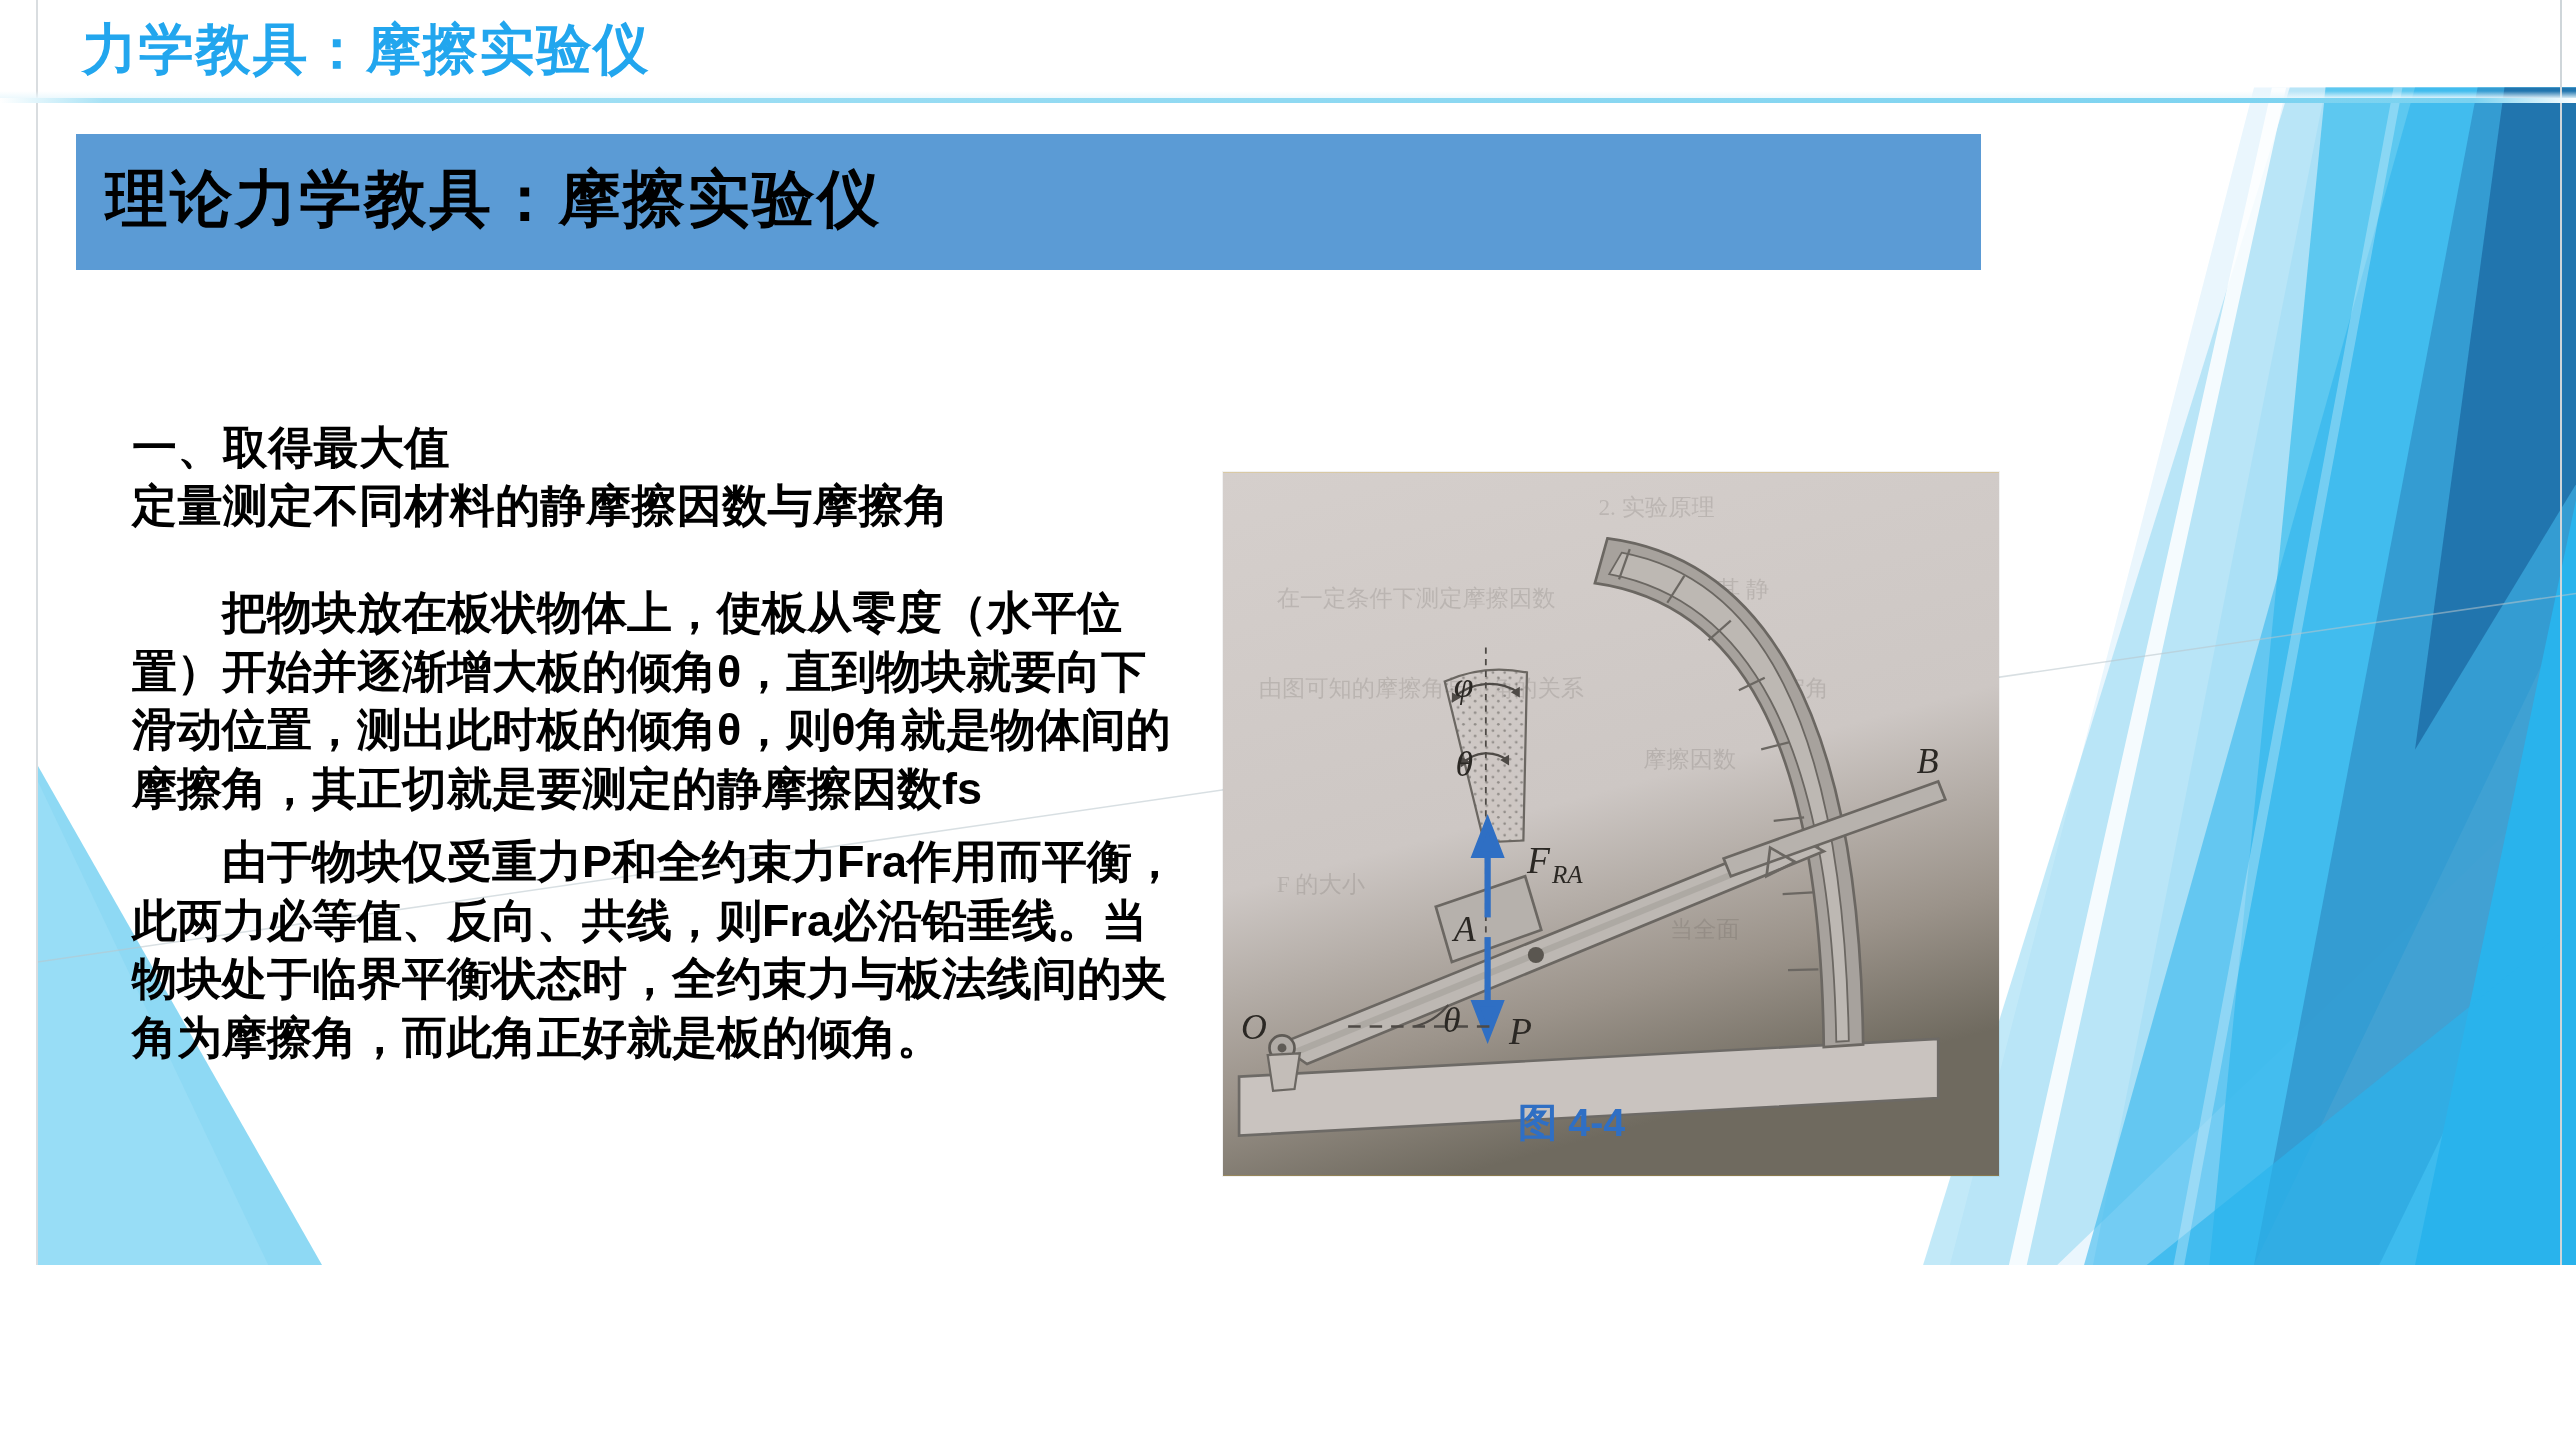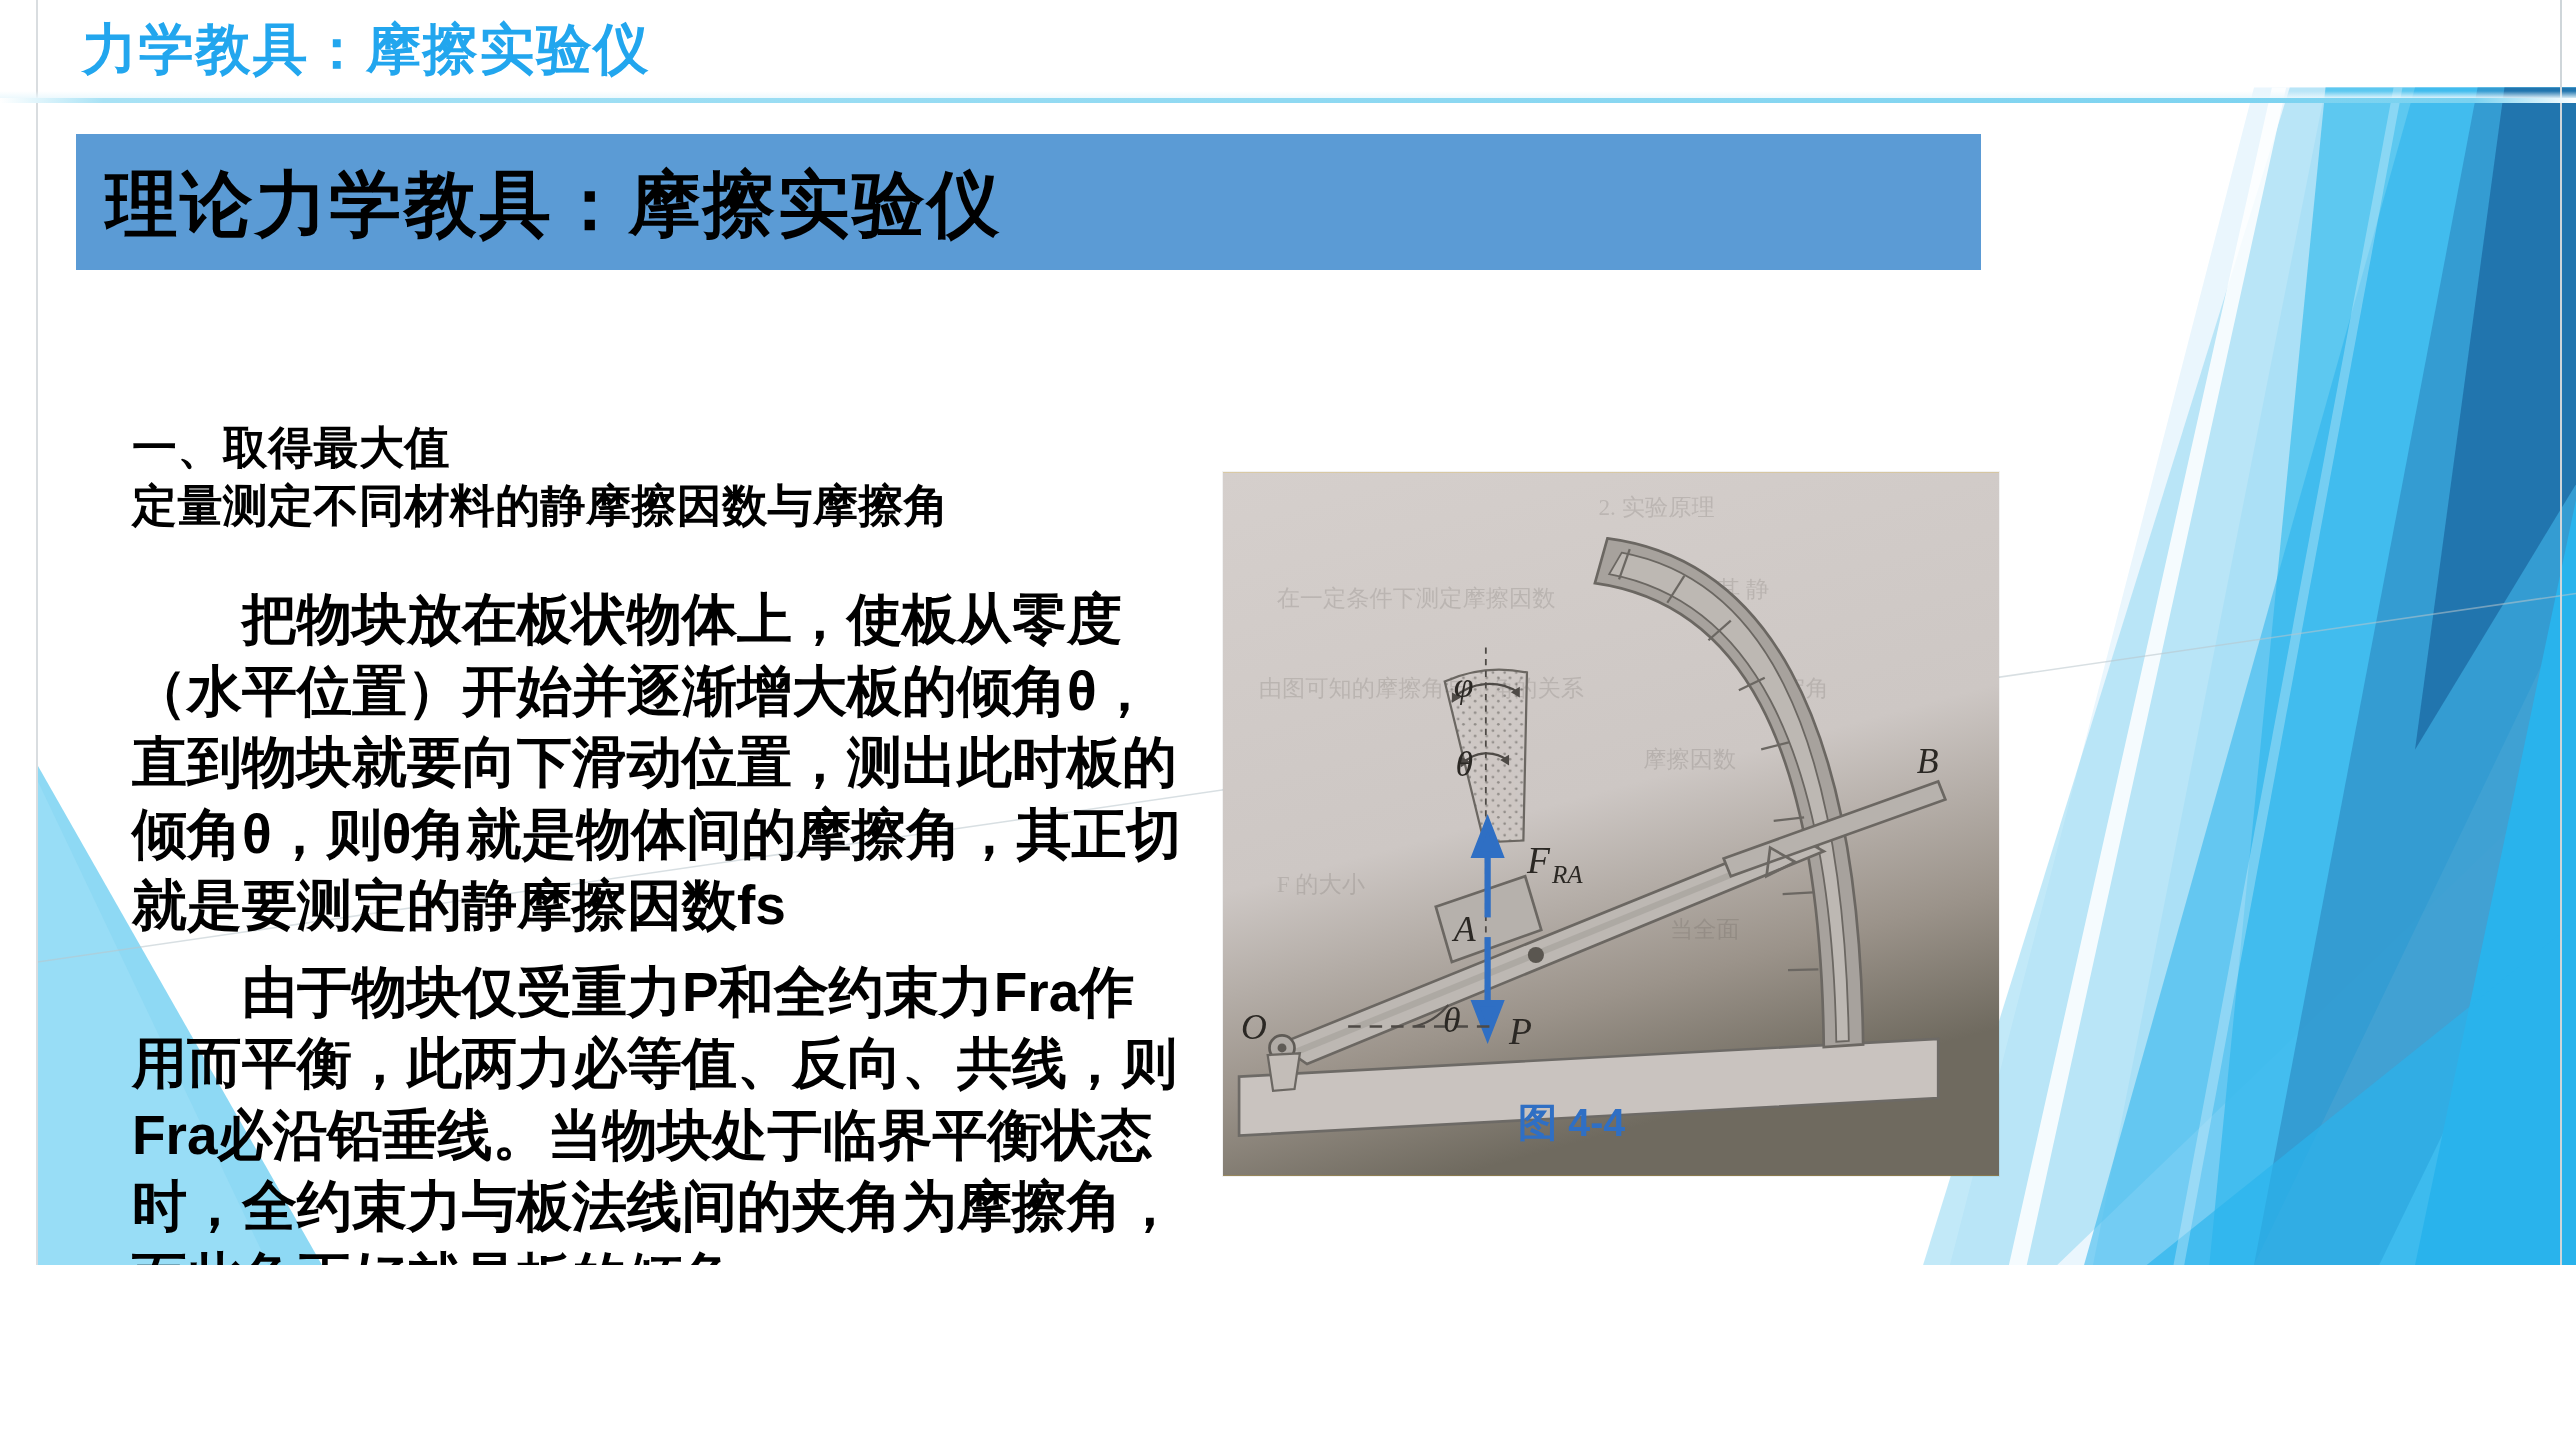--- a/index.html
+++ b/index.html
@@ -114,21 +114,21 @@
     top: 134px;
     width: 1905px;
     height: 136px;
     background: #5b9bd5;
     z-index: 6;
   }
   .title-bar-text {
     position: absolute;
     left: 29.5px;
     top: 23px;
-    font-size: 72px;
+    font-size: 62px;
     font-weight: 700;
     color: #000000;
     letter-spacing: 2.7px;
     white-space: nowrap;
   }
 
   
   .content {
     position: absolute;
     left: 132px;
@@ -138,21 +138,21 @@
   }
   .lead {
     font-size: 45px;
     font-weight: 700;
     color: #000000;
     line-height: 1.28;
     letter-spacing: 0.4px;
     margin: 0 0 50px 0;
   }
   .para {
-    font-size: 55px;
+    font-size: 45px;
     font-weight: 700;
     color: #000000;
     line-height: 1.30;
     letter-spacing: 0px;
     margin: 0;
     text-indent: 2em;
   }
   .para + .para { margin-top: 15px; }
 
   

